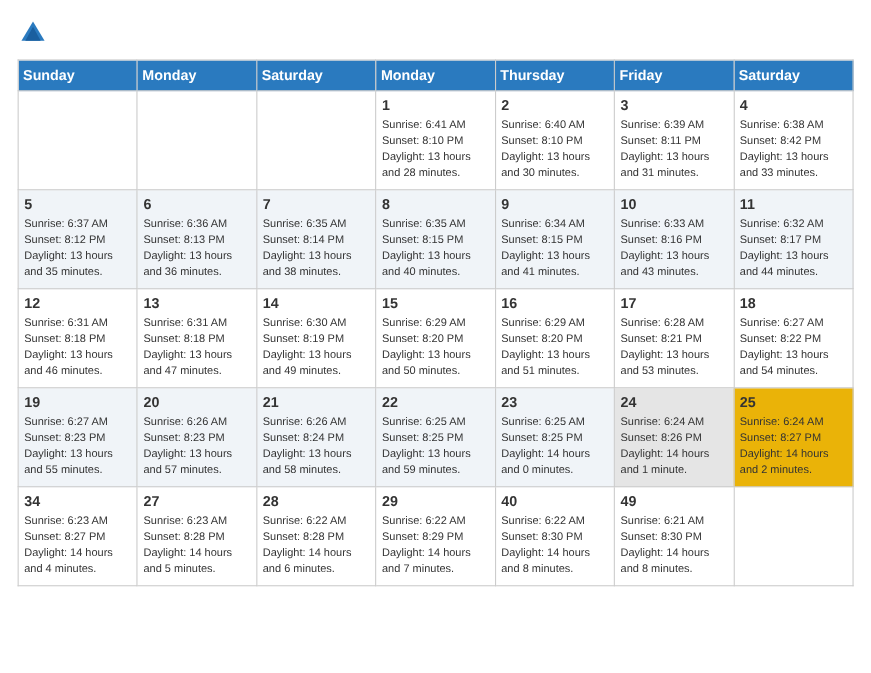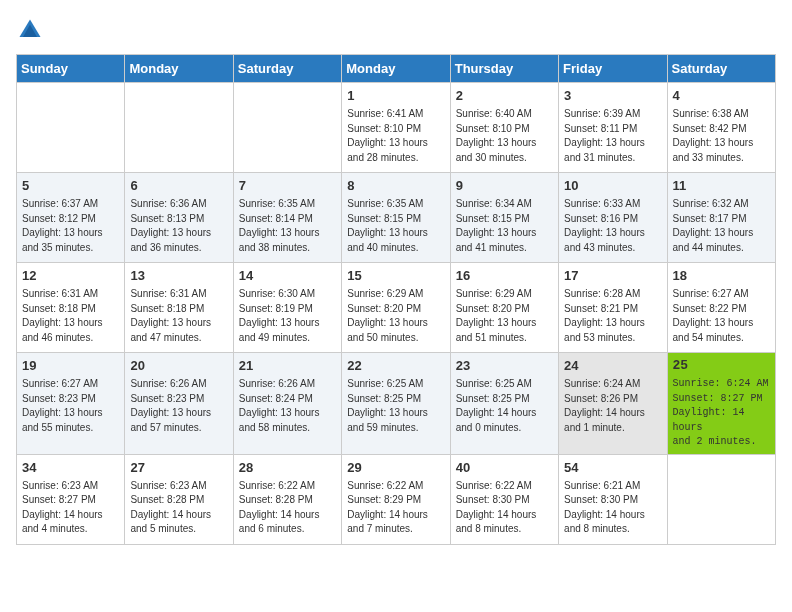--- a/index.html
+++ b/index.html
@@ -300,21 +300,21 @@
 Daylight: 14 hours
 and 0 minutes.</div>
         </td>
         <td style="background: #e5e5e5;">
           <span class="day-number">24</span>
           <div class="day-info" style="white-space: pre-line;">Sunrise: 6:24 AM
 Sunset: 8:26 PM
 Daylight: 14 hours
 and 1 minute.</div>
         </td>
-        <td style="background: #84cc16; font-family: Liberation Mono, monospace;">
+        <td style="background: #eab308;">
           <span class="day-number">25</span>
           <div class="day-info" style="white-space: pre-line;">Sunrise: 6:24 AM
 Sunset: 8:27 PM
 Daylight: 14 hours
 and 2 minutes.</div>
         </td>
       </tr>
       <tr>
         <td>
           <span class="day-number">34</span>
@@ -345,21 +345,21 @@
 and 7 minutes.</div>
         </td>
         <td>
           <span class="day-number">40</span>
           <div class="day-info" style="white-space: pre-line;">Sunrise: 6:22 AM
 Sunset: 8:30 PM
 Daylight: 14 hours
 and 8 minutes.</div>
         </td>
         <td>
-          <span class="day-number">54</span>
+          <span class="day-number">49</span>
           <div class="day-info" style="white-space: pre-line;">Sunrise: 6:21 AM
 Sunset: 8:30 PM
 Daylight: 14 hours
 and 8 minutes.</div>
         </td>
         <td class="empty"></td>
       </tr>
     </tbody>
 </table>
 

